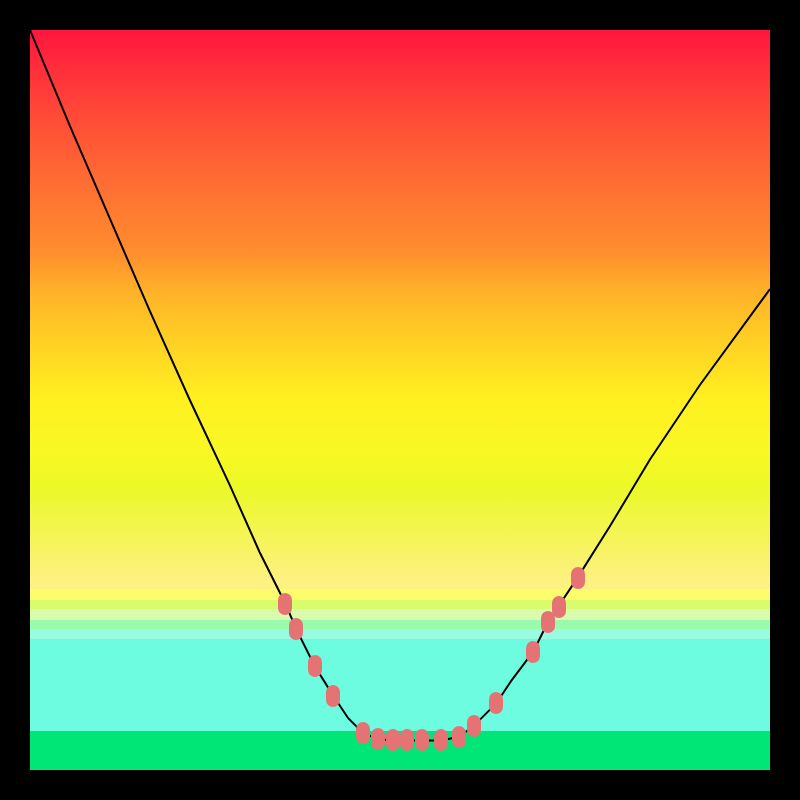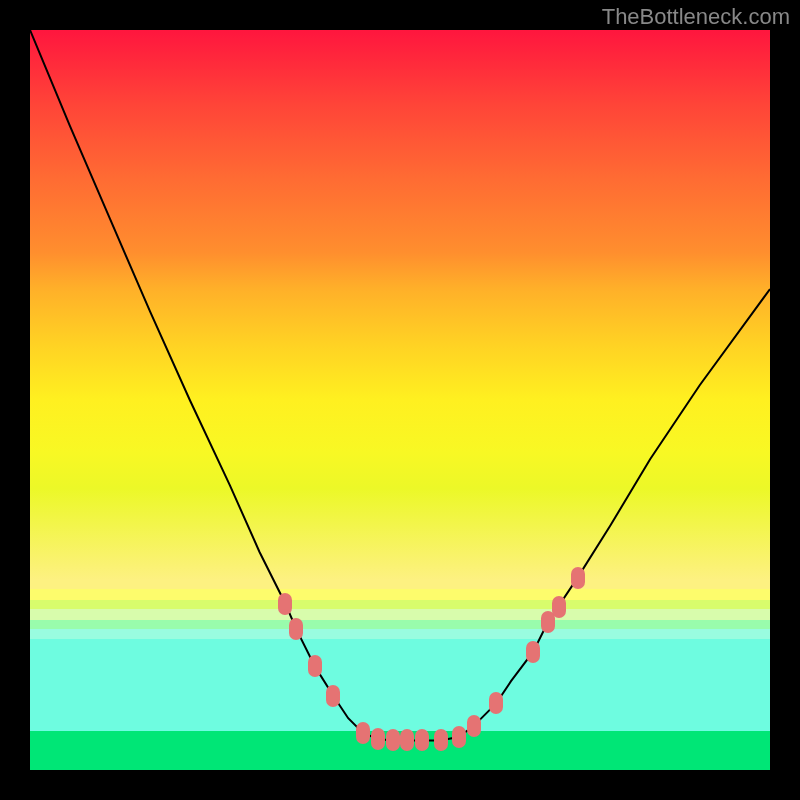--- a/index.html
+++ b/index.html
@@ -73,21 +73,20 @@
     height: 22px;
     border-radius: 7px;
     background: #e57373;
     transform: translate(-50%, -50%);
   }
 </style>
 </head>
 <body>
 
 <div class="container">
-  <div class="watermark">TheBottleneck.com</div>
   <div class="plot-area">
     <svg class="curve" viewBox="0 0 740 740" preserveAspectRatio="none">
       <path id="curve-path" d="M0.0 0.0 L40.0 96.2 L79.9 188.7 L119.9 281.2 L159.8 370.0 L199.8 455.1 L229.4 521.7 L255.3 573.5 L266.4 599.4 L284.9 636.4 L303.4 666.0 L318.2 688.2 L333.0 703.0 L347.8 708.9 L362.6 710.4 L377.4 710.4 L392.2 710.4 L410.7 710.4 L429.2 706.7 L444.0 695.6 L466.2 673.4 L481.0 651.2 L503.2 621.6 L518.0 592.0 L547.6 547.6 L580.2 495.8 L620.1 429.2 L669.7 355.2 L740.0 259.0 " stroke="#000" stroke-width="2" fill="none"></path>
     </svg>
     <div id="markers">
         <div class="marker" style="left: 255.3px; top: 573.5px;"></div>
         <div class="marker" style="left: 266.4px; top: 599.4px;"></div>
         <div class="marker" style="left: 284.9px; top: 636.4px;"></div>
         <div class="marker" style="left: 303.4px; top: 666px;"></div>
         <div class="marker" style="left: 333px; top: 703px;"></div>

